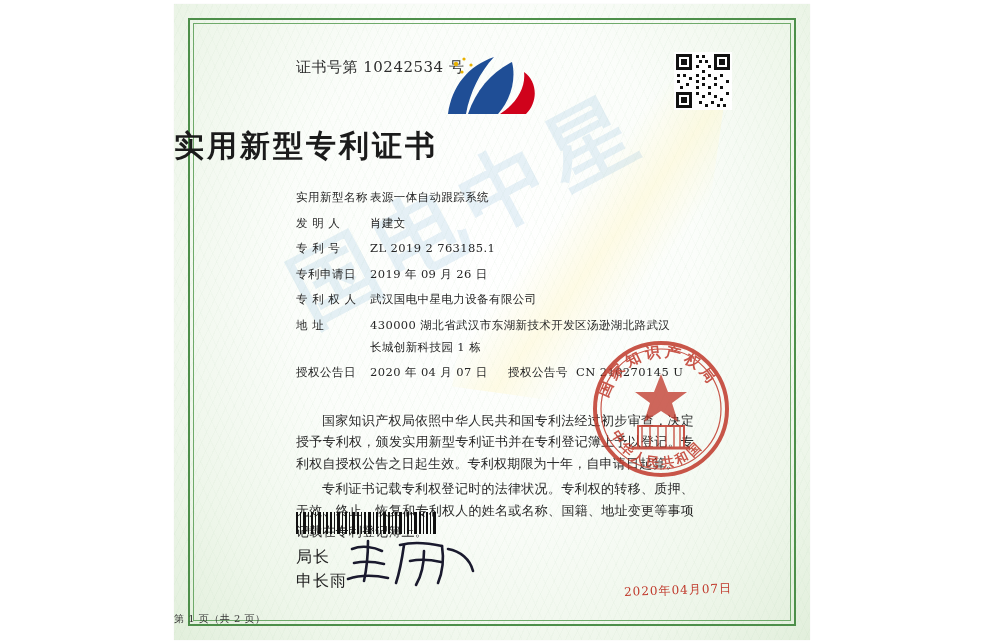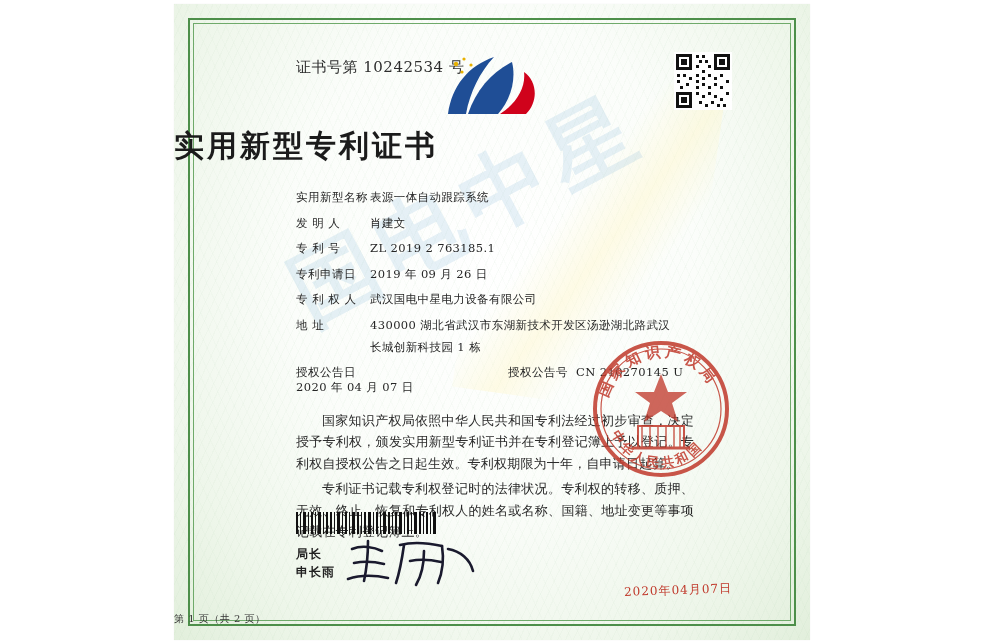--- a/index.html
+++ b/index.html
@@ -161,21 +161,21 @@
   }
   .field-value .line2 {
     display: block;
     margin-top: 7px;
   }
 
   .two-col {
     display: flex;
     align-items: flex-start;
   }
-  .two-col .col-a { width: 212px; display: flex; flex-direction: column; }
+  .two-col .col-a { width: 212px; display: flex; }
   .two-col .col-b { display: flex; }
   .two-col .col-b .field-label { width: 68px; }
 
   
   .paragraphs {
     position: absolute;
     left: 122px;
     top: 406px;
     width: 398px;
     font-family: "DejaVu Serif", "Liberation Serif", serif;
@@ -198,25 +198,24 @@
     width: 140px;
     height: 22px;
   }
 
   
   .sign-label {
     position: absolute;
     left: 122px;
     top: 541px;
     font-family: "DejaVu Serif", "Liberation Serif", serif;
-    font-size: 12px;
+    font-size: 16px;
     line-height: 1.5;
     color: #222;
     letter-spacing: 1px;
-    font-weight: bold;
   }
   .signature {
     position: absolute;
     left: 168px;
     top: 529px;
     width: 140px;
     height: 56px;
   }
 
   

